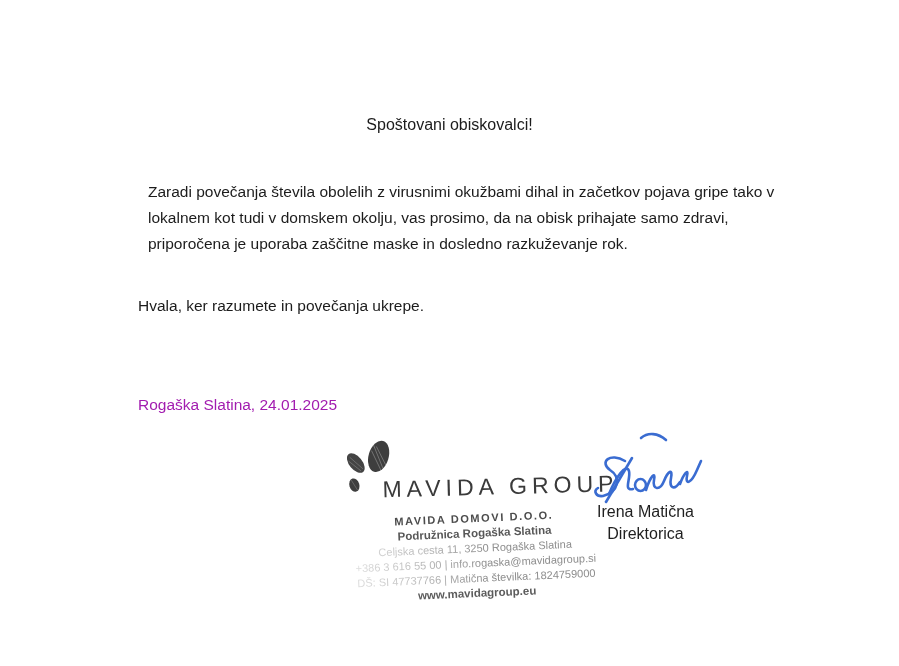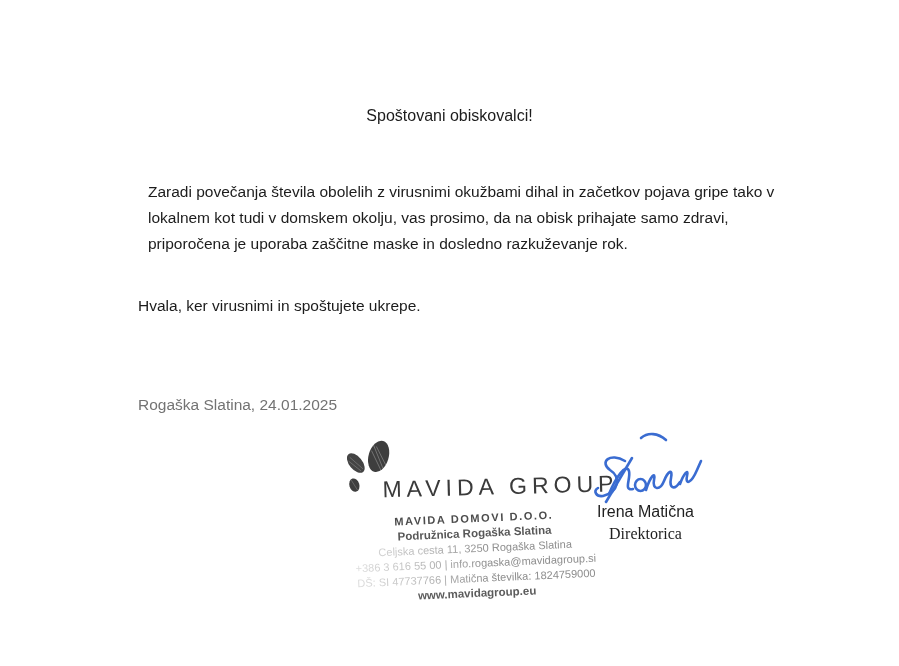--- a/index.html
+++ b/index.html
@@ -11,21 +11,21 @@
   .page {
     position: relative;
     width: 899px;
     height: 666px;
     background: #ffffff;
     overflow: hidden;
     color: #1c1c1c;
   }
   .heading {
     position: absolute;
-    top: 107px;
+    top: 116px;
     left: 0;
     width: 100%;
     text-align: center;
     font-size: 16px;
     font-weight: 400;
     margin: 0;
     color: #1c1c1c;
   }
   .para1 {
     position: absolute;
@@ -45,21 +45,21 @@
     margin: 0;
     font-size: 15.5px;
     color: #1c1c1c;
   }
   .dateline {
     position: absolute;
     top: 396px;
     left: 138px;
     margin: 0;
     font-size: 15.5px;
-    color: #737373;
+    color: #a21caf;
   }
   .logo-block {
     position: absolute;
     left: 342px;
     top: 436px;
     width: 260px;
     height: 66px;
     transform: rotate(-1.5deg);
   }
   .leaves {
@@ -131,33 +131,32 @@
     color: #1f1f1f;
     white-space: nowrap;
   }
   .signatory-title {
     position: absolute;
     left: 0;
     top: 101px;
     width: 135px;
     font-size: 16px;
     color: #1f1f1f;
-    font-family: Liberation Serif, serif;
   }
 </style>
 </head>
 <body>
 
 <div class="page">
 
   <h1 class="heading">Spoštovani obiskovalci!</h1>
 
   <p class="para1">Zaradi povečanja števila obolelih z virusnimi okužbami dihal in začetkov pojava gripe tako v lokalnem kot tudi v domskem okolju, vas prosimo, da na obisk prihajate samo zdravi, priporočena je uporaba zaščitne maske in dosledno razkuževanje rok.</p>
 
-  <p class="para2">Hvala, ker virusnimi in spoštujete ukrepe.</p>
+  <p class="para2">Hvala, ker razumete in povečanja ukrepe.</p>
 
   <p class="dateline">Rogaška Slatina, 24.01.2025</p>
 
   <div class="logo-block">
     <svg class="leaves" width="52" height="58" viewBox="0 0 52 58">
       <ellipse cx="37" cy="18" rx="10" ry="16" transform="rotate(18 37 18)" fill="#3e3e3e"></ellipse>
       <path d="M32,6 L41,30 M35,8 L44,27 M30,12 L39,32" stroke="rgba(255,255,255,0.35)" stroke-width="0.8" fill="none"></path>
       <ellipse cx="14" cy="24" rx="6.5" ry="11.5" transform="rotate(-38 14 24)" fill="#444444"></ellipse>
       <path d="M8,18 L21,30 M7,22 L19,32" stroke="rgba(255,255,255,0.3)" stroke-width="0.7" fill="none"></path>
       <ellipse cx="12" cy="46" rx="5" ry="6.8" transform="rotate(-15 12 46)" fill="#3e3e3e"></ellipse>

